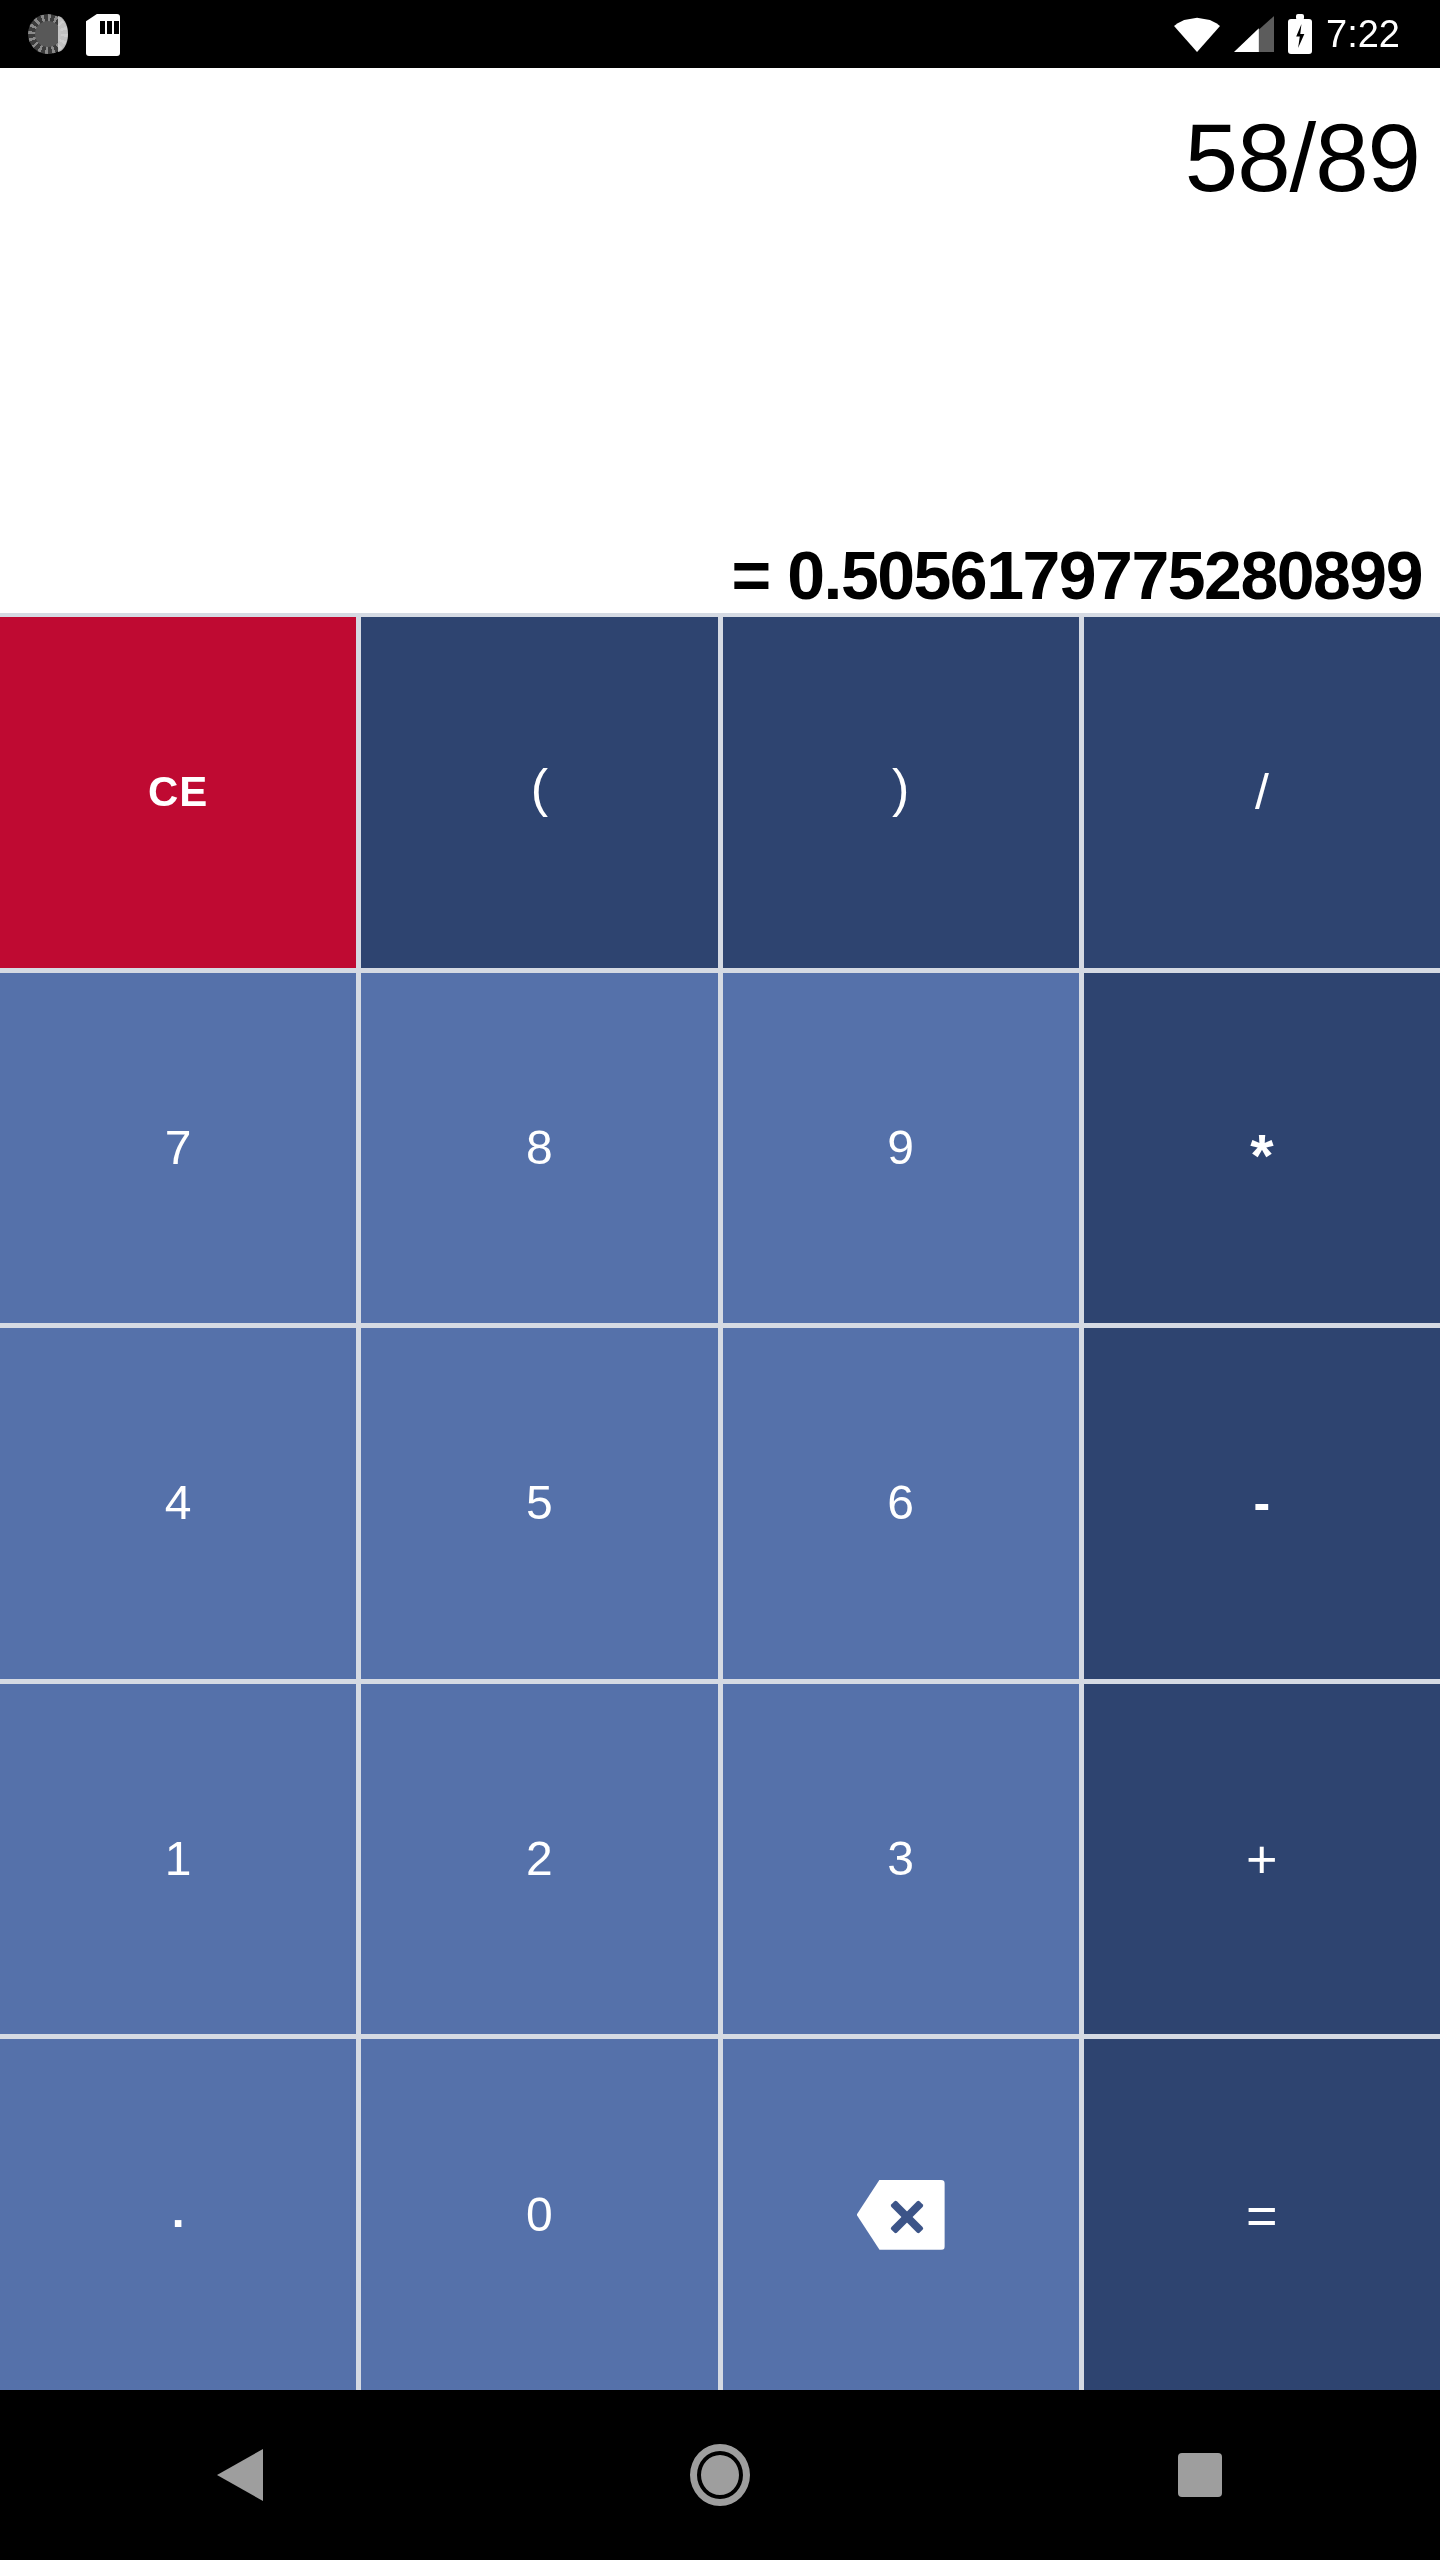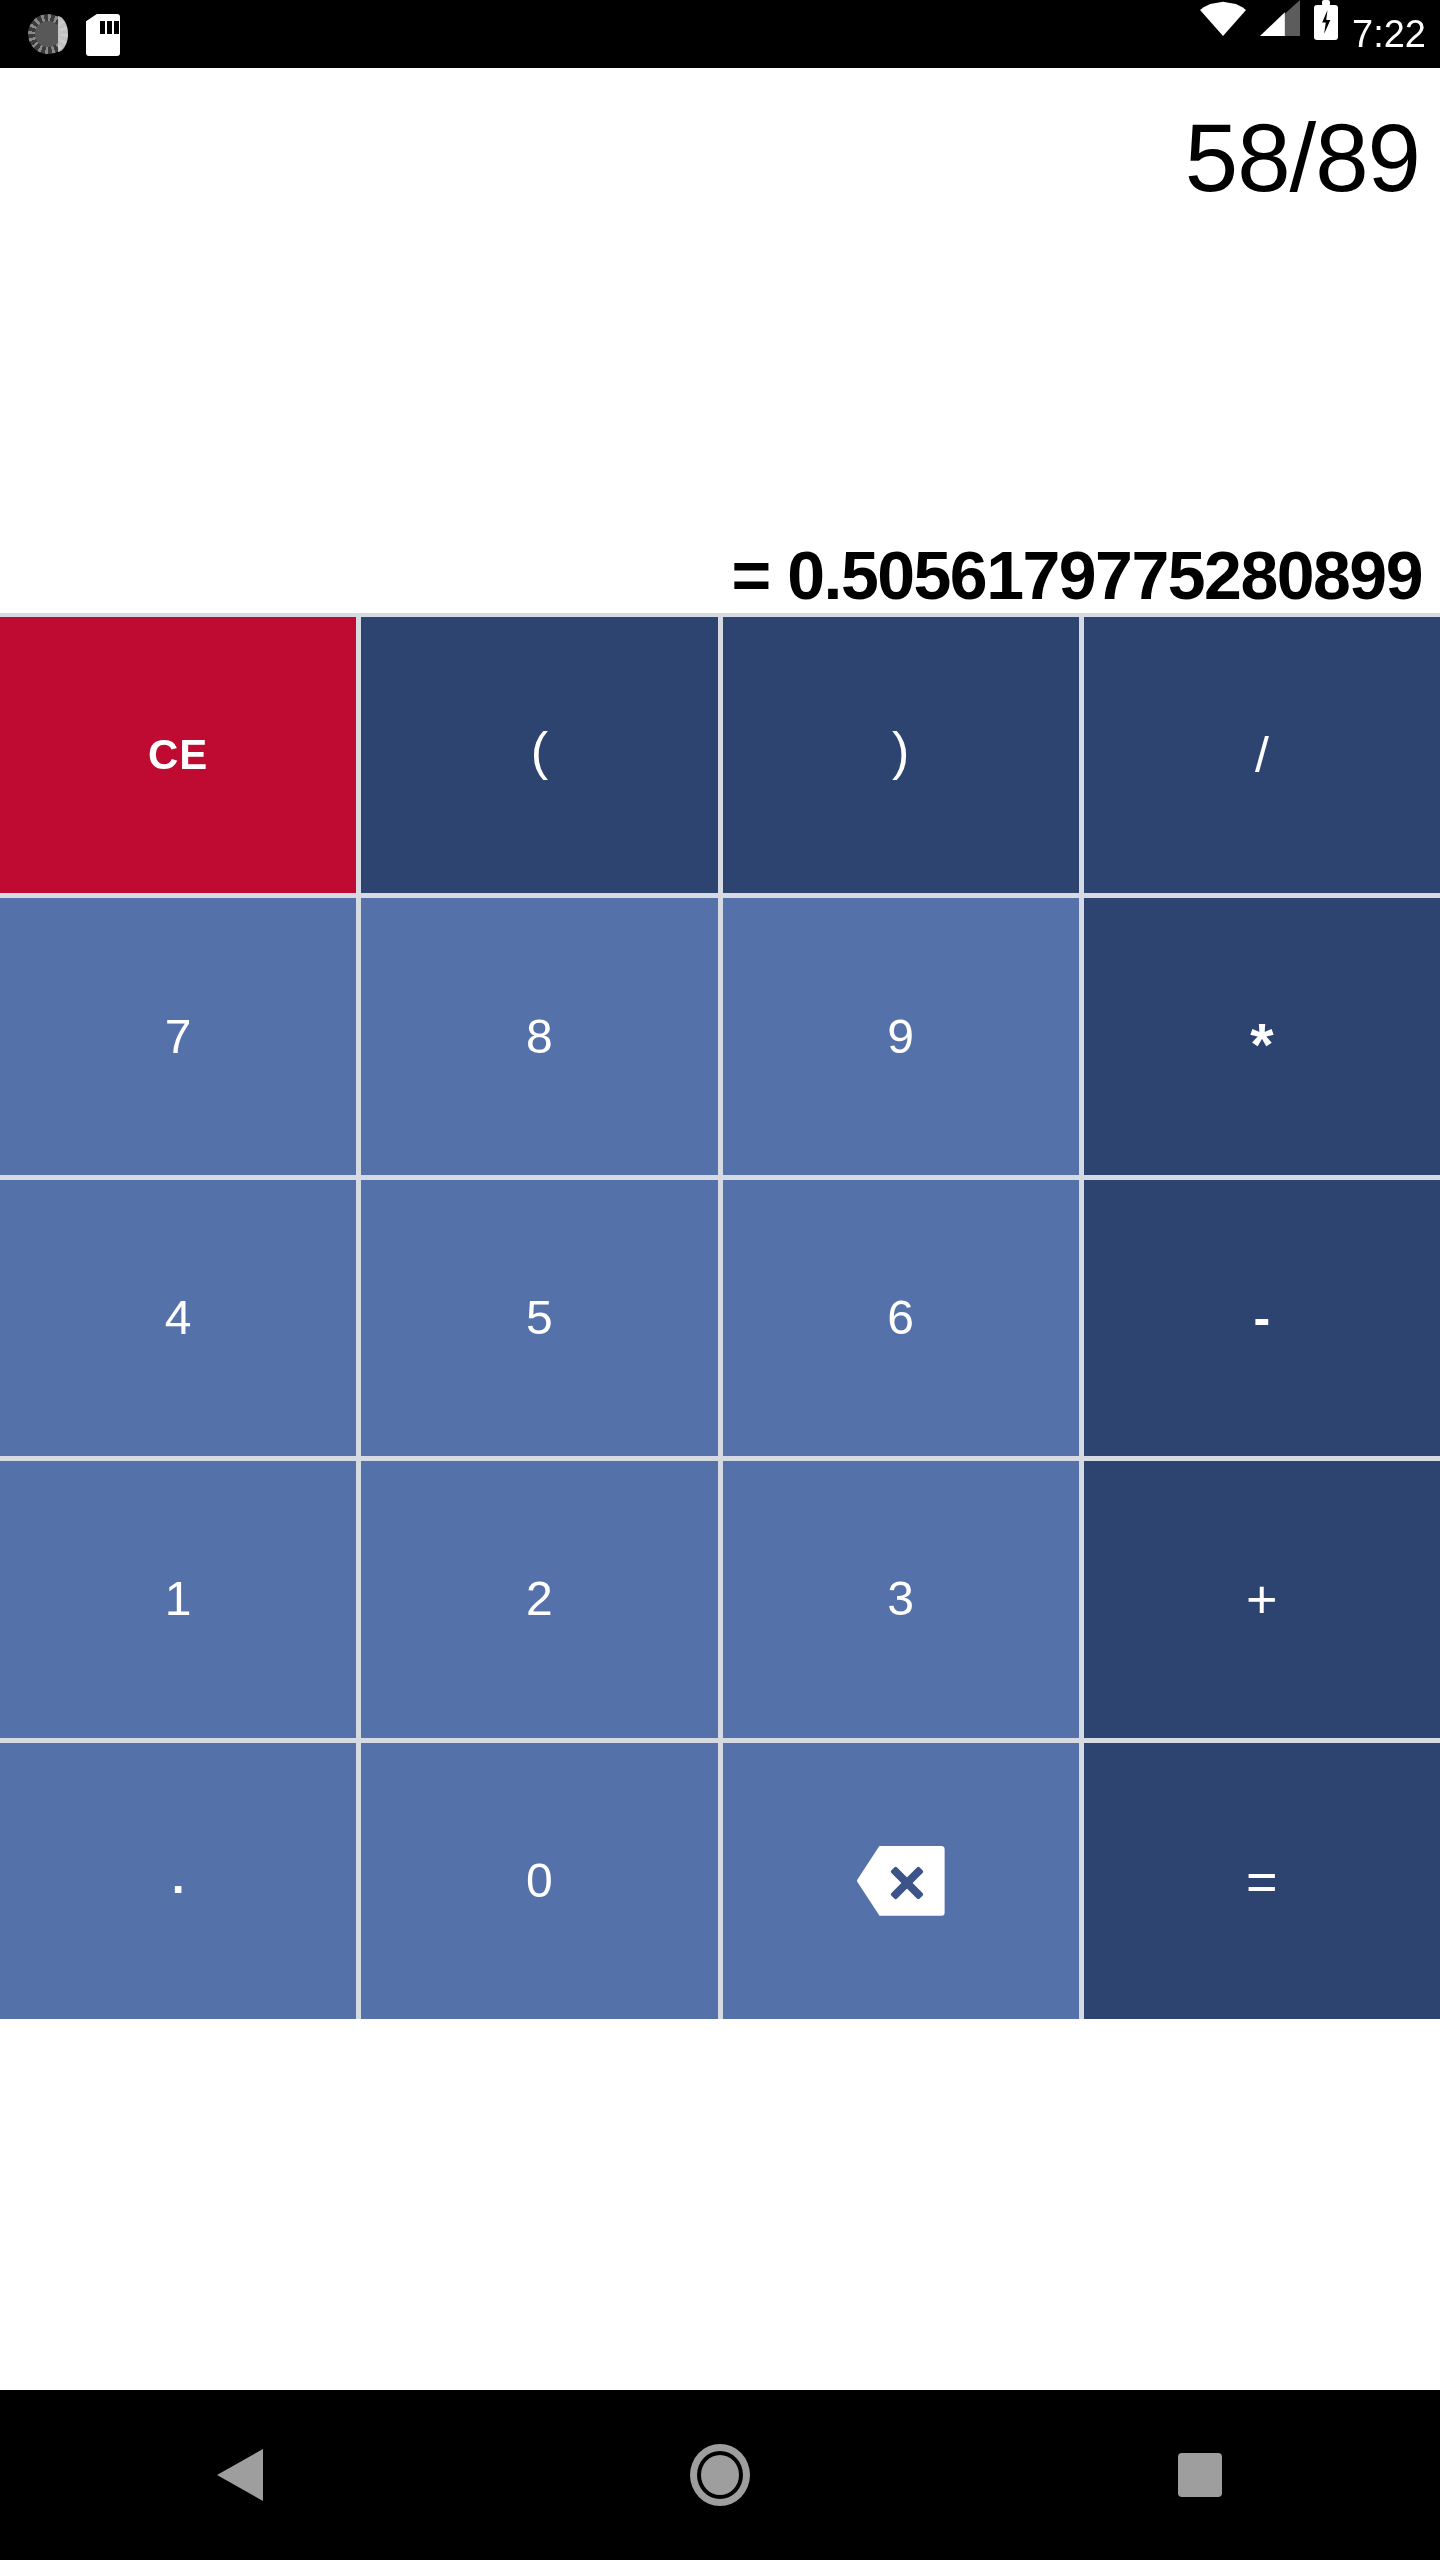--- a/index.html
+++ b/index.html
@@ -11,21 +11,21 @@
   }
   .screen{position:relative;width:1440px;height:2560px;overflow:hidden;background:#fff;}
 
   
   .statusbar{
     position:absolute;left:0;top:0;width:1440px;height:68px;
     background:#000000;
     display:flex;align-items:center;
   }
   .sb-left{display:flex;align-items:center;padding-left:26px;gap:16px;}
-  .sb-right{margin-left:auto;display:flex;align-items:flex-start;padding-right:14px;gap:14px;}
+  .sb-right{margin-left:auto;display:flex;align-items:center;padding-right:40px;gap:14px;}
 
   .icon-sync{width:44px;height:44px;position:relative;}
   .icon-sync .ring{
     position:absolute;left:2px;top:2px;width:40px;height:40px;border-radius:50%;
     background:
       repeating-conic-gradient(#8a8a8a 0deg 9deg, #3c3c3c 9deg 22.5deg);
   }
   .icon-sync .hub{
     position:absolute;left:9px;top:9px;width:26px;height:26px;border-radius:50%;
     background:#585858;
@@ -89,21 +89,21 @@
   }
   .result{
     position:absolute;right:18px;bottom:2px;
     font-size:68px;font-weight:700;color:#000000;
     letter-spacing:-1.5px;white-space:nowrap;text-align:left;
     line-height:1.05;
   }
 
   
   .keypad{
-    position:absolute;left:0;top:613px;width:1440px;height:1406px;
+    position:absolute;left:0;top:613px;width:1440px;height:1777px;
     background:#d5dae3;
     display:grid;
     grid-template-columns:repeat(4,1fr);
     grid-template-rows:repeat(5,1fr);
     gap:5px;
     padding-top:4px;
     box-sizing:border-box;
   }
   .key{
     display:flex;align-items:center;justify-content:center;

